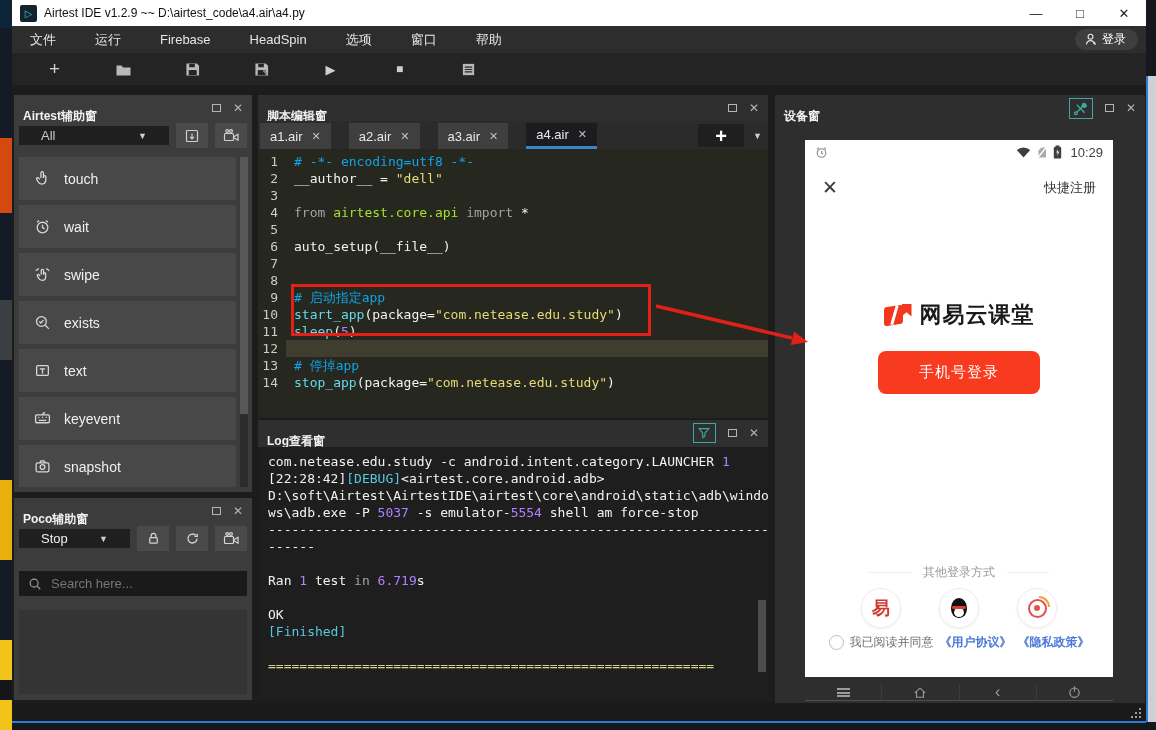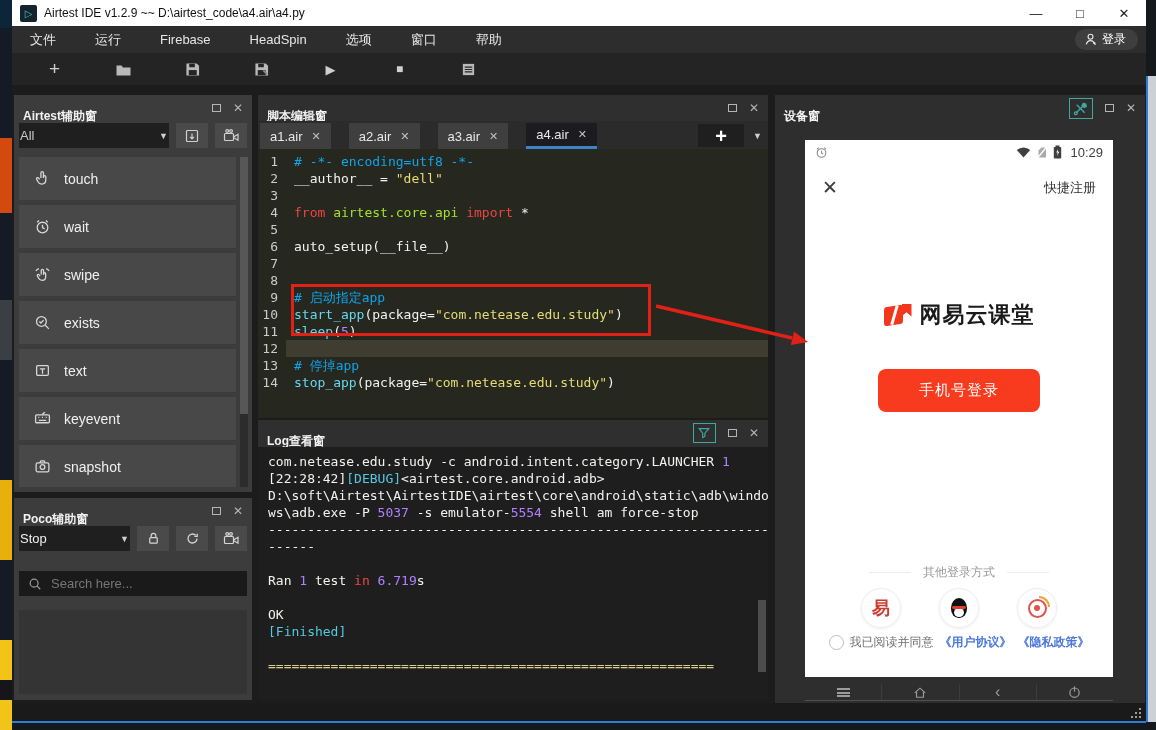--- a/index.html
+++ b/index.html
@@ -34,21 +34,21 @@
 .workspace { position:absolute; top:85px; left:0; width:1134px; height:618px; background:#1c1c1c; }
 .panel { position:absolute; background:#3c3c3c; }
 .panel-header { height:26px; display:flex; align-items:center; padding:0 9px; }
 .panel-title { font-weight:bold; color:#f2f2f2; font-size:12px;margin-top:16px; }
 .panel-controls { margin-left:auto; display:flex; align-items:center; gap:12px; }
 .float-ico { width:9px; height:8px; border:1px solid #b5b5b5; display:inline-block; }
 .close-ico { color:#b5b5b5; font-size:12px; line-height:1; }
 
 #airtest-panel { left:2px; top:10px; width:238px; height:397px; }
 .ctrl-row { display:flex; gap:7px; padding:2px 5px; align-items:center; }
-.dd { flex:1; background:#1f1f1f; height:25px; display:flex; align-items:center; padding:0 1px; color:#c9c9c9; font-size:13px; }
+.dd { flex:1; background:#1f1f1f; height:19px; display:flex; align-items:center; padding:0 22px; color:#c9c9c9; font-size:13px; }
 .dd .caret { margin-left:auto; color:#cfcfcf; font-size:9px; }
 .sq-btn { width:32px; height:25px; background:#4a4a4a; display:flex; align-items:center; justify-content:center; }
 .action-list { position:absolute; top:62px; left:5px; right:16px; bottom:5px; display:flex; flex-direction:column; gap:5px; overflow:hidden; }
 .action-btn { height:43px; flex:none; background:#484848; display:flex; align-items:center; gap:13px; padding-left:15px; color:#f0f0f0; font-size:14px; }
 .v-scroll { position:absolute; right:4px; top:62px; bottom:5px; width:8px; background:#2c2c2c; }
 .v-thumb { position:absolute; top:0; left:0; width:8px; height:78%; background:#575757; }
 
 #poco-panel { left:2px; top:413px; width:238px; height:202px; }
 .search-row { margin:18px 5px; background:#1a1a1a; height:25px; display:flex; align-items:center; gap:9px; padding:0 9px; }
 .search-ph { color:#767676; font-size:13px; }
@@ -60,21 +60,21 @@
 .tab { height:26px; display:flex; align-items:center; gap:9px; padding:0 10px; background:#3f3f3f; color:#e8e8e8; font-size:13px; margin-right:18px; }
 .tab.active { background:#1c1c20; border-bottom:3px solid #3d84c6; }
 .tab-close { color:#c0c0c0; font-size:11px; }
 .tab-plus { position:absolute; right:24px; top:3px; width:46px; height:23px; background:#1f1f1f; color:#fff; font-size:20px; font-weight:bold; display:flex; align-items:center; justify-content:center; line-height:0; }
 .tab-caret { position:absolute; right:6px; top:10px; color:#cfcfcf; font-size:9px; }
 .code-area { position:absolute; top:54px; left:0; right:0; bottom:0; background:#26271f; padding-top:4px; font-family:"DejaVu Sans Mono","Liberation Mono",monospace; font-size:13px; line-height:17px; overflow:hidden; }
 .code-line { display:flex; min-height:17px; }
 .ln { width:28px; flex:none; text-align:right; padding-right:8px; color:#cbcbcb; }
 .code-text { flex:1; padding-left:8px; white-space:pre; }
 .code-line.hl .code-text { background:#3e3d30; }
-.c-comment{color:#0ea5e9} .c-kw{color:#ef4444} .c-mod{color:#a6e22e}
+.c-comment{color:#0ea5e9} .c-kw{color:#a3a3a3} .c-mod{color:#a6e22e}
 .c-str{color:#e6db74} .c-num{color:#ae81ff} .c-fn{color:#66d9ef}
 .c-plain{color:#f2f2ef} .c-debug{color:#56c9df} .c-sep{color:#d9d08b}
 
 #log-panel { left:246px; top:335px; width:510px; height:280px; background:#2f2f30; }
 .filter-btn { width:23px; height:20px; border:1px solid #3fa8a0; display:flex; align-items:center; justify-content:center; }
 .log-body { position:absolute; top:27px; left:0; right:0; bottom:0; background:#1e1e1e; padding:6px 0 0 10px; font-family:"DejaVu Sans Mono","Liberation Mono",monospace; font-size:13px; line-height:17px; color:#e9e9e6; overflow:hidden; }
 .log-line { min-height:17px; white-space:pre; }
 .log-scroll { position:absolute; right:2px; top:180px; width:8px; height:72px; background:#4d4d4d; }
 
 #device-panel { left:763px; top:10px; width:370px; height:608px; background:#2e2e2e; }
@@ -85,21 +85,21 @@
 .status-time { font-size:13px; color:#3f3f3f; margin-left:3px; }
 .phone-topbar { display:flex; align-items:center; padding:12px 17px 0; }
 .x-close { font-size:19px; color:#3c3c3c; }
 .register { margin-left:auto; font-size:13px; color:#333; }
 .brand { position:absolute; top:160px; left:0; width:100%; display:flex; align-items:center; justify-content:center; gap:8px; }
 .brand-icon { position:relative; width:28px; height:25px; }
 .bi-book { position:absolute; left:0; top:3px; width:19px; height:19px; background:#f3371f; border-radius:3px; transform:skewY(-8deg); }
 .bi-fold { position:absolute; left:9px; top:2px; width:3px; height:20px; background:#fff; transform:rotate(16deg); }
 .bi-flag { position:absolute; right:0; top:1px; width:10px; height:13px; background:#f3371f; clip-path:polygon(0 0,100% 0,100% 100%,50% 68%,0 100%); }
 .brand-text { font-size:22px; font-weight:bold; color:#1a1a1a; letter-spacing:1px; }
-.login-btn { position:absolute; top:229px; left:73px; width:162px; height:43px; background:#f83b1e; border-radius:8px; color:#fff; font-size:15px; display:flex; align-items:center; justify-content:center; letter-spacing:1px; }
+.login-btn { position:absolute; top:211px; left:73px; width:162px; height:43px; background:#f83b1e; border-radius:8px; color:#fff; font-size:15px; display:flex; align-items:center; justify-content:center; letter-spacing:1px; }
 .other-row { position:absolute; top:424px; left:0; width:100%; display:flex; align-items:center; justify-content:center; gap:12px; }
 .other-line { width:42px; height:1px; background:#ececec; }
 .other-label { color:#9a9a9a; font-size:12px; }
 .providers { position:absolute; top:448px; left:0; width:100%; display:flex; justify-content:center; gap:38px; }
 .provider { width:40px; height:40px; border-radius:50%; border:1px solid #ededed; box-shadow:0 1px 3px rgba(0,0,0,.07); display:flex; align-items:center; justify-content:center; position:relative; }
 .prov-163 { color:#cf3a30; font-weight:bold; font-size:18px; }
 .qq-body { width:16px; height:20px; background:#101010; border-radius:50% 50% 46% 46%; position:relative; }
 .qq-belly { position:absolute; left:3px; top:10px; width:10px; height:9px; background:#fff; border-radius:50%; }
 .qq-scarf { position:absolute; left:1px; top:8px; width:14px; height:3px; background:#e23b30; border-radius:2px; }
 .wb-eye { width:19px; height:19px; border:2.5px solid #df534c; border-radius:50%; position:relative; }

